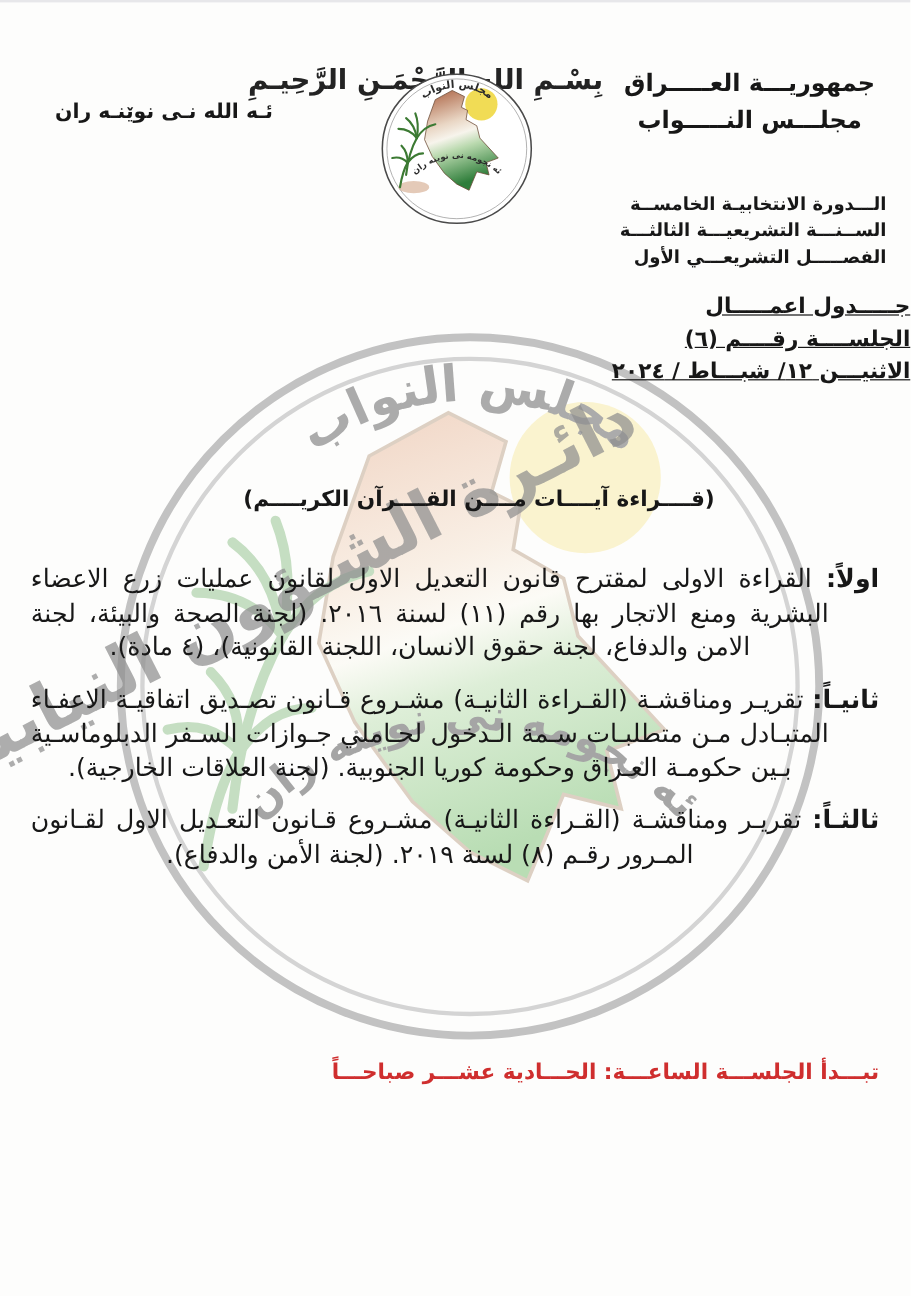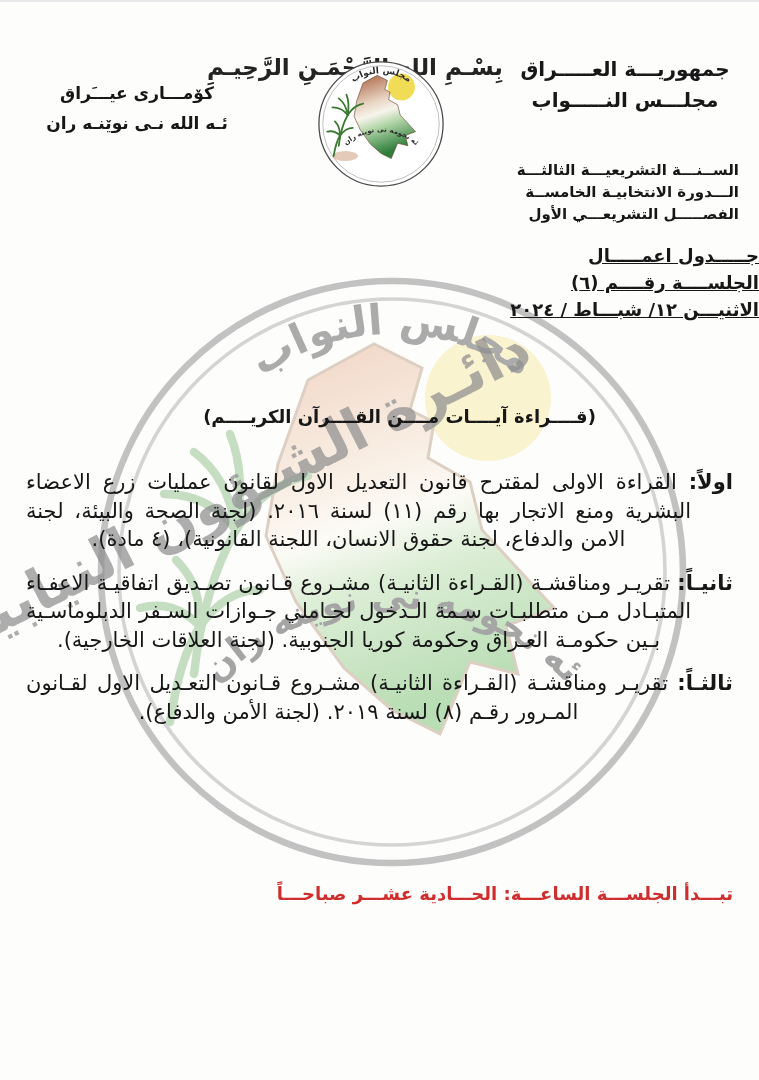--- a/index.html
+++ b/index.html
@@ -144,27 +144,26 @@
       <text font-size="7" font-weight="bold" fill="#2b2b2b" text-anchor="middle">
         <textPath href="#logoArcTop" startOffset="50%">مجلس النواب</textPath>
       </text>
       <path id="logoArcBottom" d="M18,72 A40,40 0 0 1 82,72" fill="none"></path>
       <text font-size="5.5" font-weight="bold" fill="#2b2b2b" text-anchor="middle">
         <textPath href="#logoArcBottom" startOffset="50%">ئه نجومه نى نوينه ران</textPath>
       </text>
     </svg>
 
     <div class="hdr-ku">
-      <div>كۆمـــارى عيـــَراق</div>
       <div>ئـه الله نـى نوێنـه ران</div>
     </div>
 
     <div class="term">
+      <div>الـــدورة الانتخابيـة الخامســة</div>
       <div>الســنـــة التشريعيـــة الثالثـــة</div>
-      <div>الـــدورة الانتخابيـة الخامســة</div>
       <div>الفصـــــل التشريعـــي الأول</div>
     </div>
 
     <div class="title-block">
       <div>جـــــدول اعمـــــال</div>
       <div>الجلســــة رقــــم (٦)</div>
       <div>الاثنيـــن ١٢/ شبـــاط / ٢٠٢٤</div>
     </div>
 
     <div class="quran">(قــــراءة آيــــات مــــن القــــرآن الكريــــم)</div>

